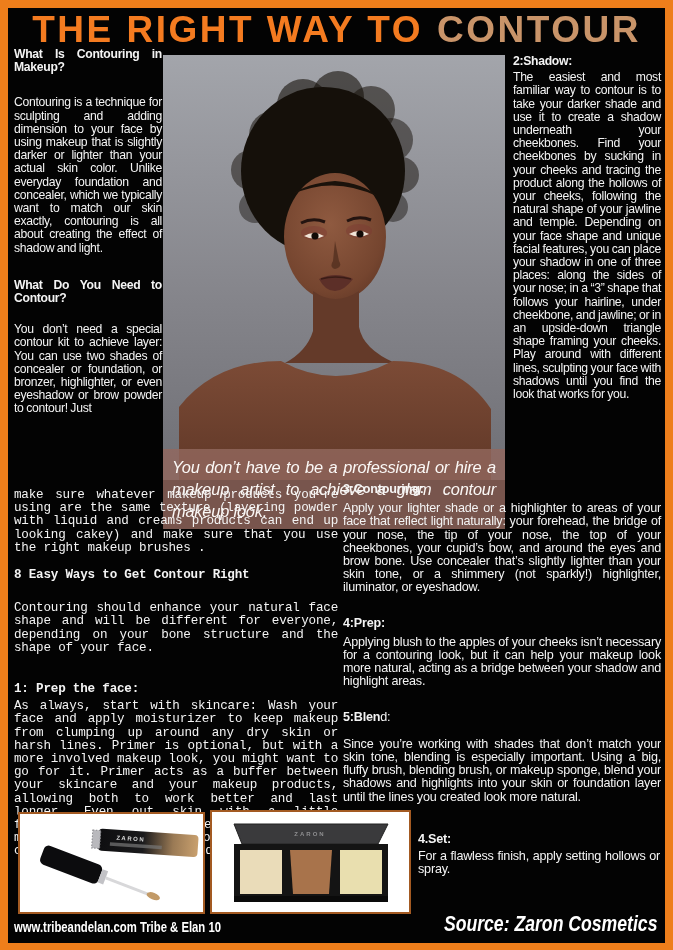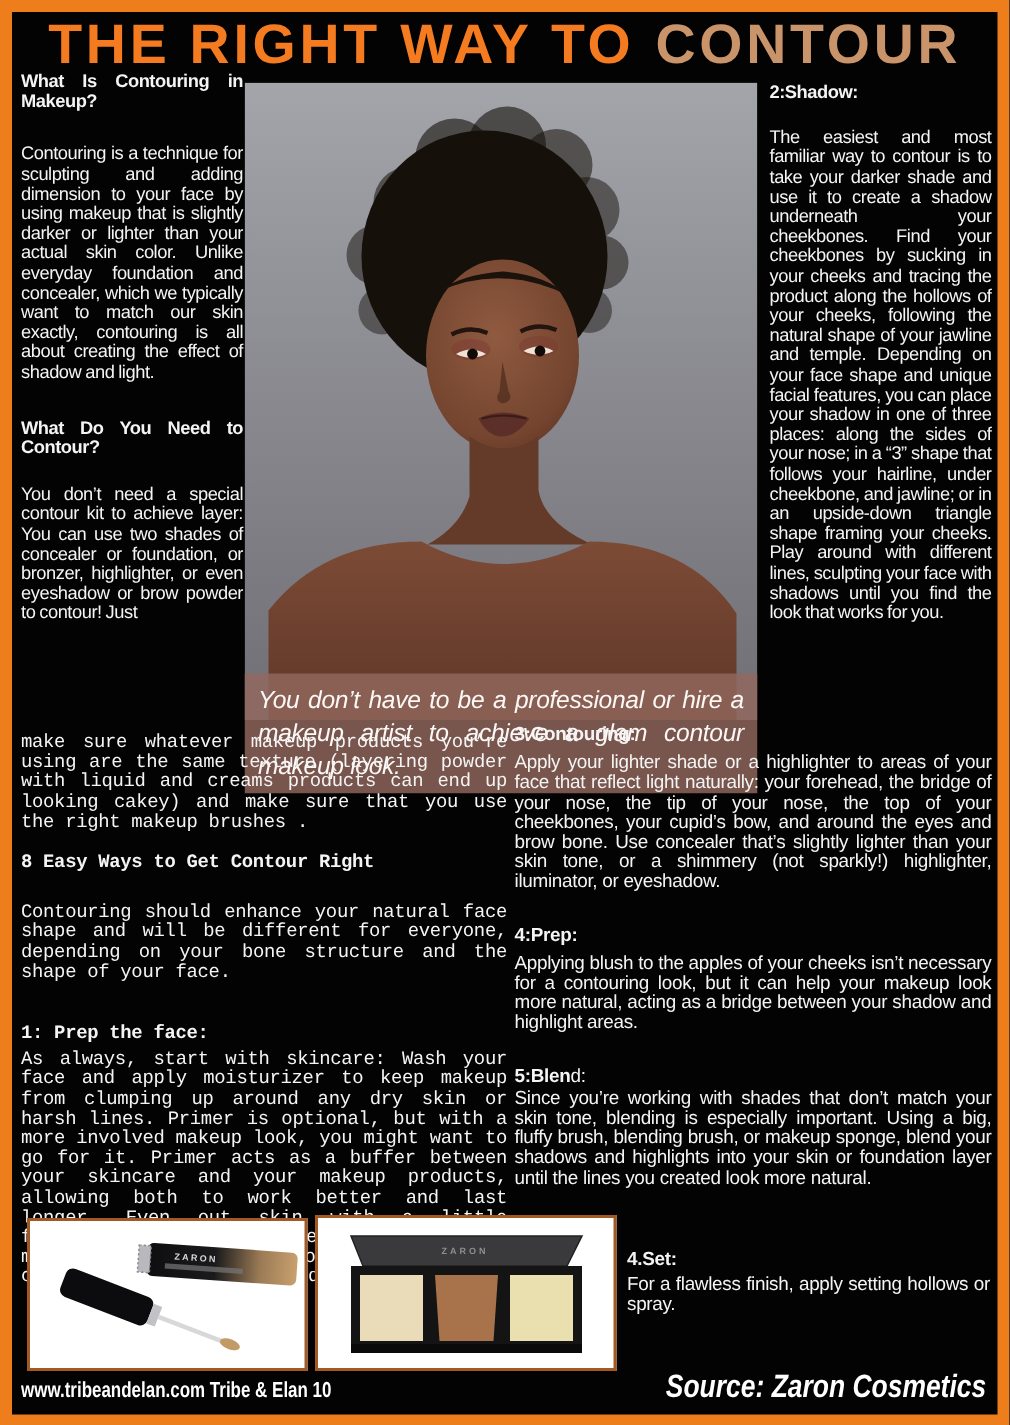--- a/index.html
+++ b/index.html
@@ -19,21 +19,21 @@
   .col{position:absolute;color:#F4F4F4;font-size:12.2px;line-height:13.2px;text-align:justify;letter-spacing:-0.3px;word-spacing:-0.5px;}
   .colwide{position:absolute;color:#F4F4F4;font-size:12.6px;line-height:13.2px;text-align:justify;letter-spacing:-0.2px;}
   .col-a{left:14px;top:48px;width:148px;}
   .col-b{left:513px;top:55px;width:148px;}
   .left-wide{left:14px;top:489px;width:324px;font-family:Liberation Mono, monospace;}
   .right-wide{left:343px;top:483px;width:318px;}
   .set-block{left:418px;top:833px;width:242px;}
   .h{font-weight:bold;}
   .mb22{margin-bottom:22px;} .mb24{margin-bottom:24px;} .mb18{margin-bottom:18px;}
   .mb14{margin-bottom:14px;} .mb20{margin-bottom:20px;} .mb28{margin-bottom:28px;}
-  .mb4{margin-bottom:4px;}   .mb6{margin-bottom:6px;}  .mb5{margin-bottom:2px;} .mb3{margin-bottom:17px;}
+  .mb4{margin-bottom:4px;}   .mb6{margin-bottom:6px;}  .mb5{margin-bottom:14px;} .mb3{margin-bottom:3px;}
   .photo{position:absolute;left:163px;top:55px;width:342px;height:474px;overflow:hidden;}
   .photo svg{display:block;}
   .caption{
     position:absolute;left:0;bottom:0;width:342px;height:80px;box-sizing:border-box;
     background:rgba(146,104,94,0.82);color:#FBF8F6;font-style:italic;
     font-size:16.4px;line-height:22px;padding:7px 9px 0 9px;text-align:justify;letter-spacing:-0.2px;
   }
   .product-box{position:absolute;background:#FFFFFF;border:2px solid #A35A22;box-sizing:border-box;}
   .wand-box{left:18px;top:812px;width:187px;height:102px;}
   .palette-box{left:210px;top:810px;width:201px;height:104px;}

